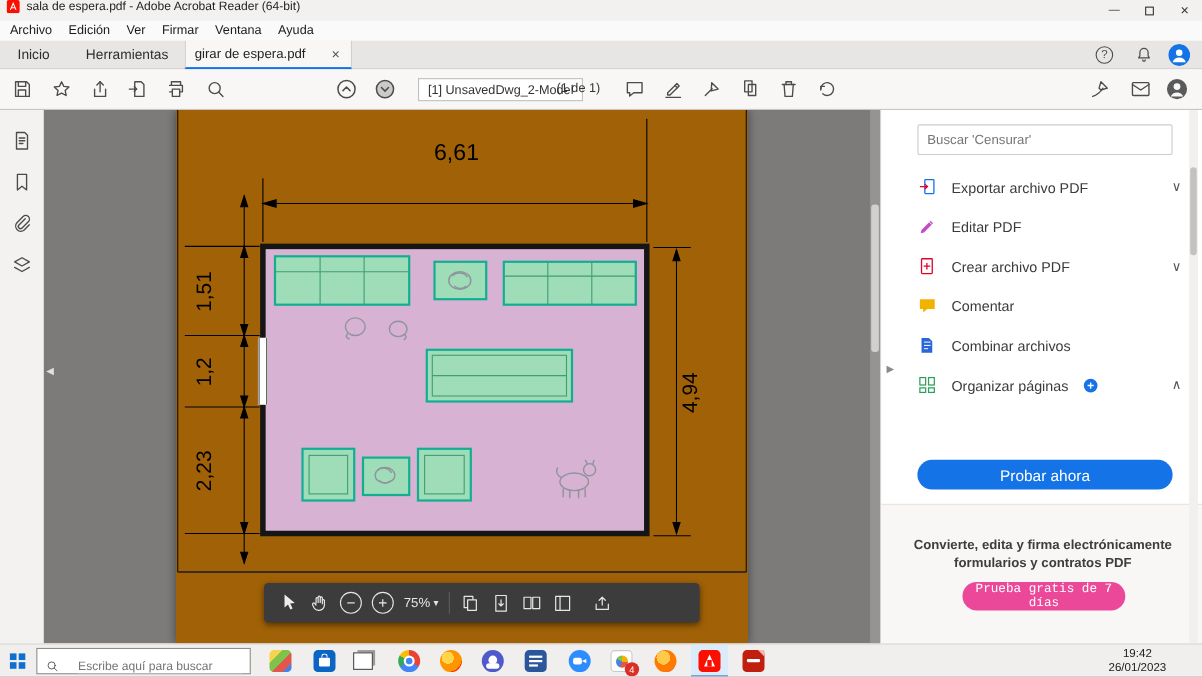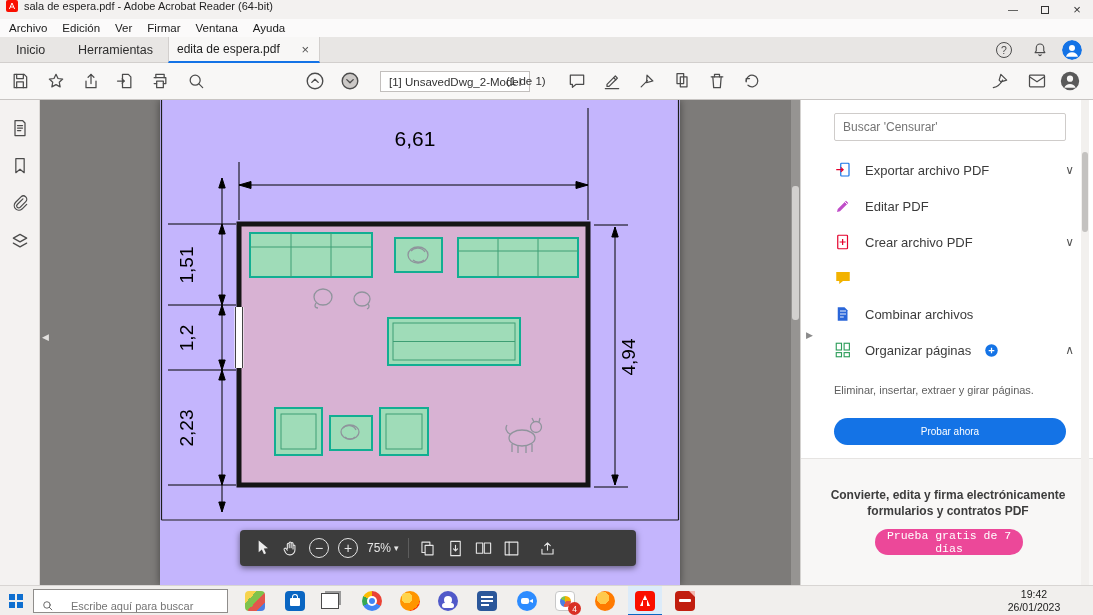--- a/index.html
+++ b/index.html
@@ -32,21 +32,21 @@
   .toolbar{position:absolute;left:0;top:63px;width:100%;height:37px;background:#f8f7f6;border-bottom:1px solid #c8c5c3}
   .tbi{position:absolute;top:5px;width:26px;height:26px;display:flex;align-items:center;justify-content:center;border-radius:3px}
   .doc-label-box{position:absolute;left:380px;top:8px;height:21px;border:1px solid #c2bfbd;background:#fff;display:flex;align-items:center;padding:0 8px;font-size:11.5px;color:#333}
   .page-ind{position:absolute;left:506px;top:12px;font-size:11.5px;color:#333}
 
   
   .main{position:absolute;left:0;top:100px;width:1093px;height:485px}
   .leftstrip{position:absolute;left:0;top:0;width:40px;height:100%;background:#f4f2f1;border-right:1px solid #dbd8d6}
   .lsi{position:absolute;left:7px;width:26px;height:26px;display:flex;align-items:center;justify-content:center}
   .docarea{position:absolute;left:40px;top:0;width:760px;height:100%;background:#7d7b79;overflow:hidden}
-  .page{position:absolute;left:120px;top:0;width:520px;height:485px;background:#c4b5fd;box-shadow:0 0 8px rgba(0,0,0,.45)}
+  .page{position:absolute;left:120px;top:0;width:520px;height:485px;background:#a16207;box-shadow:0 0 8px rgba(0,0,0,.45)}
   .dim{position:absolute;color:#000;font-size:19px;text-align:center}
   .vdim{transform:rotate(-90deg)}
   .doc-scroll{position:absolute;right:0;top:0;width:9px;height:100%;background:#969492}
   .doc-scroll .thumb{position:absolute;left:1px;top:86px;width:7px;height:134px;background:#d2d0ce;border-radius:3px}
   .pane-arrow{position:absolute;color:#e3e1df;font-size:9px}
 
   
   .zoombar{position:absolute;left:200px;top:430px;width:396px;height:36px;background:#3c3c3c;border-radius:4px;box-shadow:0 2px 6px rgba(0,0,0,.5);display:flex;align-items:center;gap:9px;padding:0 12px;color:#e6e6e6}
   .zb-circle{width:20px;height:20px;border:1.5px solid #e6e6e6;border-radius:50%;display:flex;align-items:center;justify-content:center;font-size:14px;line-height:1;color:#e6e6e6}
   .zb-zoom{display:flex;align-items:center;gap:3px;font-size:12px}
@@ -54,21 +54,21 @@
 
   
   .rightpanel{position:absolute;left:800px;top:0;width:293px;height:100%;background:#fff;border-left:1px solid #d4d2d0}
   .rp-collapse{position:absolute;left:5px;top:230px;color:#8a8a8a;font-size:9px}
   .rp-search{position:absolute;left:33px;top:13px;width:232px;height:28px;border:1px solid #cfccca;border-radius:2px;display:flex;align-items:center;padding:0 8px;background:#fff}
   .rp-search input{border:none;outline:none;width:100%;font-size:12px;font-family:"Liberation Sans",sans-serif;color:#444;background:transparent}
   .rp-row{position:absolute;left:33px;width:240px;height:36px;display:flex;align-items:center;gap:13px;font-size:13px;color:#3b3b3b}
   .rp-label{flex:1}
   .rp-chev{color:#555;font-size:12px}
   .rp-desc{position:absolute;left:33px;top:284px;width:245px;font-size:11px;color:#5f5f5f}
-  .rp-btn{position:absolute;left:33px;top:318px;width:232px;height:27px;background:#1473e6;color:#fff;border:none;border-radius:14px;font-size:10px;font-family:"Liberation Sans",sans-serif}
+  .rp-btn{position:absolute;left:33px;top:318px;width:232px;height:27px;background:#1473e6;color:#fff;border:none;border-radius:14px;font-size:14px;font-family:"Liberation Sans",sans-serif}
   .rp-promo-bg{position:absolute;left:0;top:358px;width:100%;height:127px;background:#f8f7f6;border-top:1px solid #e6e4e2}
   .rp-promo{position:absolute;left:28px;top:28px;width:238px;text-align:center;font-size:12px;font-weight:bold;color:#3d3d3d;line-height:1.35}
   .rp-trial{position:absolute;left:74px;top:70px;width:148px;height:26px;background:#ec4899;color:#fff;border:none;border-radius:13px;font-size:11.5px;font-family:Liberation Mono, monospace}
   .rp-scroll{position:absolute;right:4px;top:0;width:8px;height:100%;background:#f2f0ee}
   .rp-scroll .thumb{position:absolute;left:1px;top:52px;width:6px;height:80px;background:#c4c2c0;border-radius:3px}
 
   
   .taskbar{position:absolute;left:0;top:585px;width:100%;height:30px;background:#f1efed;border-top:1px solid #d8d5d3}
   .tb-start{position:absolute;left:0;top:0;width:32px;height:30px;display:flex;align-items:center;justify-content:center}
   .winlogo{width:14px;height:14px;display:grid;grid-template-columns:1fr 1fr;grid-template-rows:1fr 1fr;gap:1.5px}
@@ -110,21 +110,21 @@
     <span>Ver</span>
     <span>Firmar</span>
     <span>Ventana</span>
     <span>Ayuda</span>
   </div>
 
   <div class="tabbar">
     <span class="tab-link" style="left:6px">Inicio</span>
     <span class="tab-link" style="left:68px">Herramientas</span>
     <div class="doc-tab">
-      <span>edita de espera.pdf</span>
+      <span>girar de espera.pdf</span>
       <span class="tab-close">×</span>
     </div>
     <span class="help-circle">?</span>
     <span class="tab-bell">
         <svg class="ic" width="18" height="18" viewBox="0 0 24 24">
           <path d="M12 4a5 5 0 0 1 5 5v4l1.5 2.5h-13L7 13V9a5 5 0 0 1 5-5z"></path>
           <path d="M10.5 18a1.5 1.5 0 0 0 3 0"></path>
         </svg>
       </span>
     <span class="tab-avatar">
@@ -471,20 +471,21 @@
             <rect x="5" y="3" width="13" height="18" rx="1" fill="#fff" stroke="#e4002b" stroke-width="1.6"></rect>
             <path d="M11.5 8v8M7.5 12h8" stroke="#e4002b" stroke-width="1.6"></path>
           </svg>
         <span class="rp-label">Crear archivo PDF</span>
         <span class="rp-chev">∨</span>
       </div>
       <div class="rp-row" style="top:160px">
         <svg width="18" height="18" viewBox="0 0 24 24">
             <path d="M3 4h18v12h-9l-5 4v-4H3z" fill="#f2b200"></path>
           </svg>
+        <span class="rp-label">Comentar</span>
       </div>
       <div class="rp-row" style="top:196px">
         <svg width="18" height="18" viewBox="0 0 24 24">
             <path d="M5 3h9l4 4v14H5z" fill="#2a66d9"></path>
             <path d="M8 8h8M8 12h8M8 16h5" stroke="#fff" stroke-width="1.2"></path>
           </svg>
         <span class="rp-label">Combinar archivos</span>
       </div>
       <div class="rp-row" style="top:232px">
         <svg width="18" height="18" viewBox="0 0 24 24">
@@ -496,21 +497,20 @@
             </g>
           </svg>
         <span class="rp-label" style="flex:0 0 auto">Organizar páginas</span>
         <svg width="15" height="15" viewBox="0 0 24 24">
             <circle cx="12" cy="12" r="10" fill="#1473e6"></circle>
             <path d="M12 7.5v9M7.5 12h9" stroke="#fff" stroke-width="2"></path>
           </svg>
         <span class="rp-chev" style="margin-left:auto">∧</span>
       </div>
 
-      <div class="rp-desc">Eliminar, insertar, extraer y girar páginas.</div>
       <button class="rp-btn">Probar ahora</button>
 
       <div class="rp-promo-bg">
         <div class="rp-promo">Convierte, edita y firma electrónicamente formularios y contratos PDF</div>
         <button class="rp-trial">Prueba gratis de 7 días</button>
       </div>
 
       <div class="rp-scroll">
           <span class="thumb" style="position:absolute"></span>
         </div>

